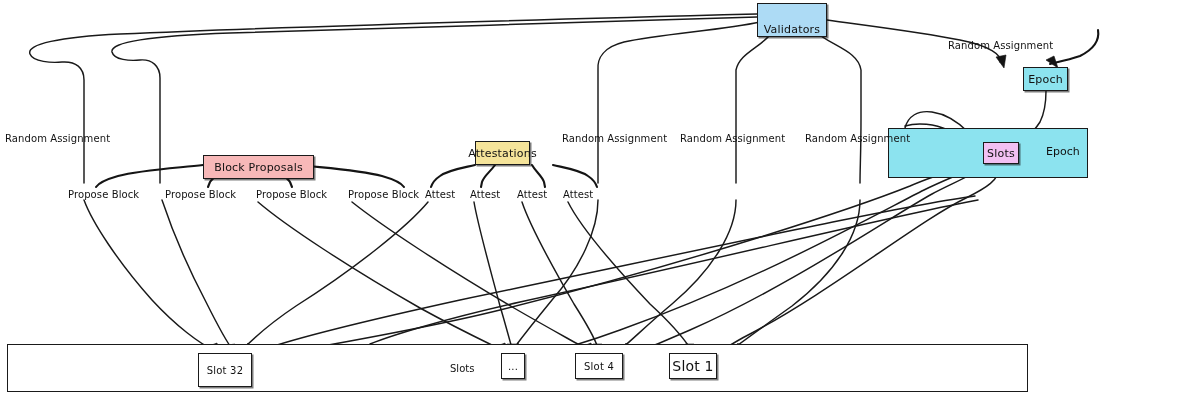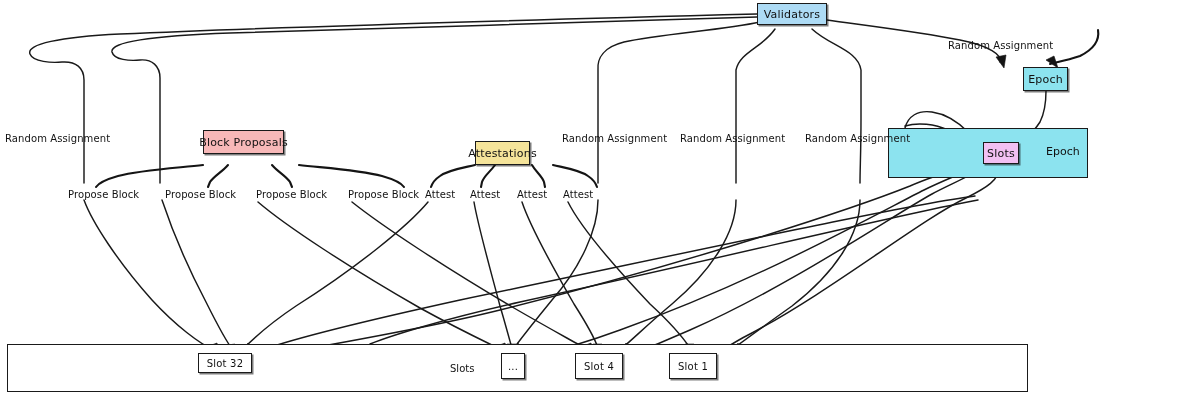--- a/index.html
+++ b/index.html
@@ -177,54 +177,54 @@
     <path class="edge" d="M978,200 C910,212 730,256 520,302 C440,320 390,336 370,344"></path>
 
   </svg>
 
   <div class="cluster cluster-epoch" id="cluster-epoch" style="left: 888px; top: 128px; width: 200px; height: 50px; background: rgb(140, 227, 239);"></div>
   <div class="cluster-label" id="cluster-epoch-label" style="left: 1046px; top: 145px; font-size: 11px;">Epoch</div>
 
   <div class="cluster cluster-slotsbox" id="cluster-slots" style="left: 7px; top: 344px; width: 1021px; height: 48px; background: rgb(255, 255, 255);"></div>
   <div class="cluster-label" id="cluster-slots-label" style="left: 450px; top: 363px; font-size: 10px;">Slots</div>
 
-  <div class="node n-validators" id="node-validators" style="left: 757px; top: 3px; width: 70px; height: 22px; font-size: 11px; background: rgb(173, 219, 245);">
+  <div class="node n-validators" id="node-validators" style="left: 757px; top: 3px; width: 70px; height: 34px; font-size: 11px; background: rgb(173, 219, 245); align-items: flex-end;">
     <span>Validators</span>
   </div>
 
 
   <div class="node n-epoch" id="node-epoch_top" style="left: 1023px; top: 67px; width: 45px; height: 24px; font-size: 11px; background: rgb(140, 227, 239);">
     <span>Epoch</span>
   </div>
 
   <div class="node n-slots" id="node-slots" style="left: 983px; top: 142px; width: 36px; height: 22px; font-size: 11px; background: rgb(242, 192, 242);">
     <span>Slots</span>
   </div>
 
-  <div class="node n-blockprop" id="node-block_props" style="left: 203px; top: 130px; width: 81px; height: 24px; font-size: 11px; background: rgb(247, 184, 184); text-align: center;">
+  <div class="node n-blockprop" id="node-block_props" style="left: 203px; top: 155px; width: 111px; height: 24px; font-size: 11px; background: rgb(247, 184, 184); text-align: center;">
     <span>Block Proposals</span>
   </div>
 
   <div class="node n-attest" id="node-attestations" style="left: 475px; top: 141px; width: 55px; height: 24px; font-size: 11px; background: rgb(245, 228, 154);">
     <span>Attestations</span>
   </div>
 
-  <div class="node n-slotbox" id="node-slot_32" style="left: 198px; top: 353px; width: 54px; height: 20px; font-size: 10px; background: rgb(255, 255, 255);">
+  <div class="node n-slotbox" id="node-slot_32" style="left: 198px; top: 353px; width: 54px; height: 34px; font-size: 10px; background: rgb(255, 255, 255);">
     <span>Slot 32</span>
   </div>
 
   <div class="node n-slotbox" id="node-slot_dots" style="left: 501px; top: 353px; width: 24px; height: 26px; font-size: 10px; background: rgb(255, 255, 255);">
     <span>...</span>
   </div>
 
   <div class="node n-slotbox" id="node-slot_2" style="left: 575px; top: 353px; width: 48px; height: 26px; font-size: 10px; background: rgb(255, 255, 255);">
     <span>Slot 4</span>
   </div>
 
-  <div class="node n-slotbox" id="node-slot_1" style="left: 669px; top: 353px; width: 48px; height: 26px; font-size: 10px; background: rgb(255, 255, 255);">
+  <div class="node n-slotbox" id="node-slot_1" style="left: 669px; top: 353px; width: 48px; height: 26px; font-size: 14px; background: rgb(255, 255, 255);">
     <span>Slot 1</span>
   </div>
 
   <div id="edge-labels-layer">
       <div class="edge-label" style="left: 5px; top: 133px; font-size: 10px;">Random Assignment</div>
       <div class="edge-label" style="left: 562px; top: 133px; font-size: 10px;">Random Assignment</div>
       <div class="edge-label" style="left: 680px; top: 133px; font-size: 10px;">Random Assignment</div>
       <div class="edge-label" style="left: 805px; top: 133px; font-size: 10px;">Random Assignment</div>
       <div class="edge-label" style="left: 948px; top: 40px; font-size: 10px;">Random Assignment</div>
       <div class="edge-label" style="left: 68px; top: 189px; font-size: 10px;">Propose Block</div>

